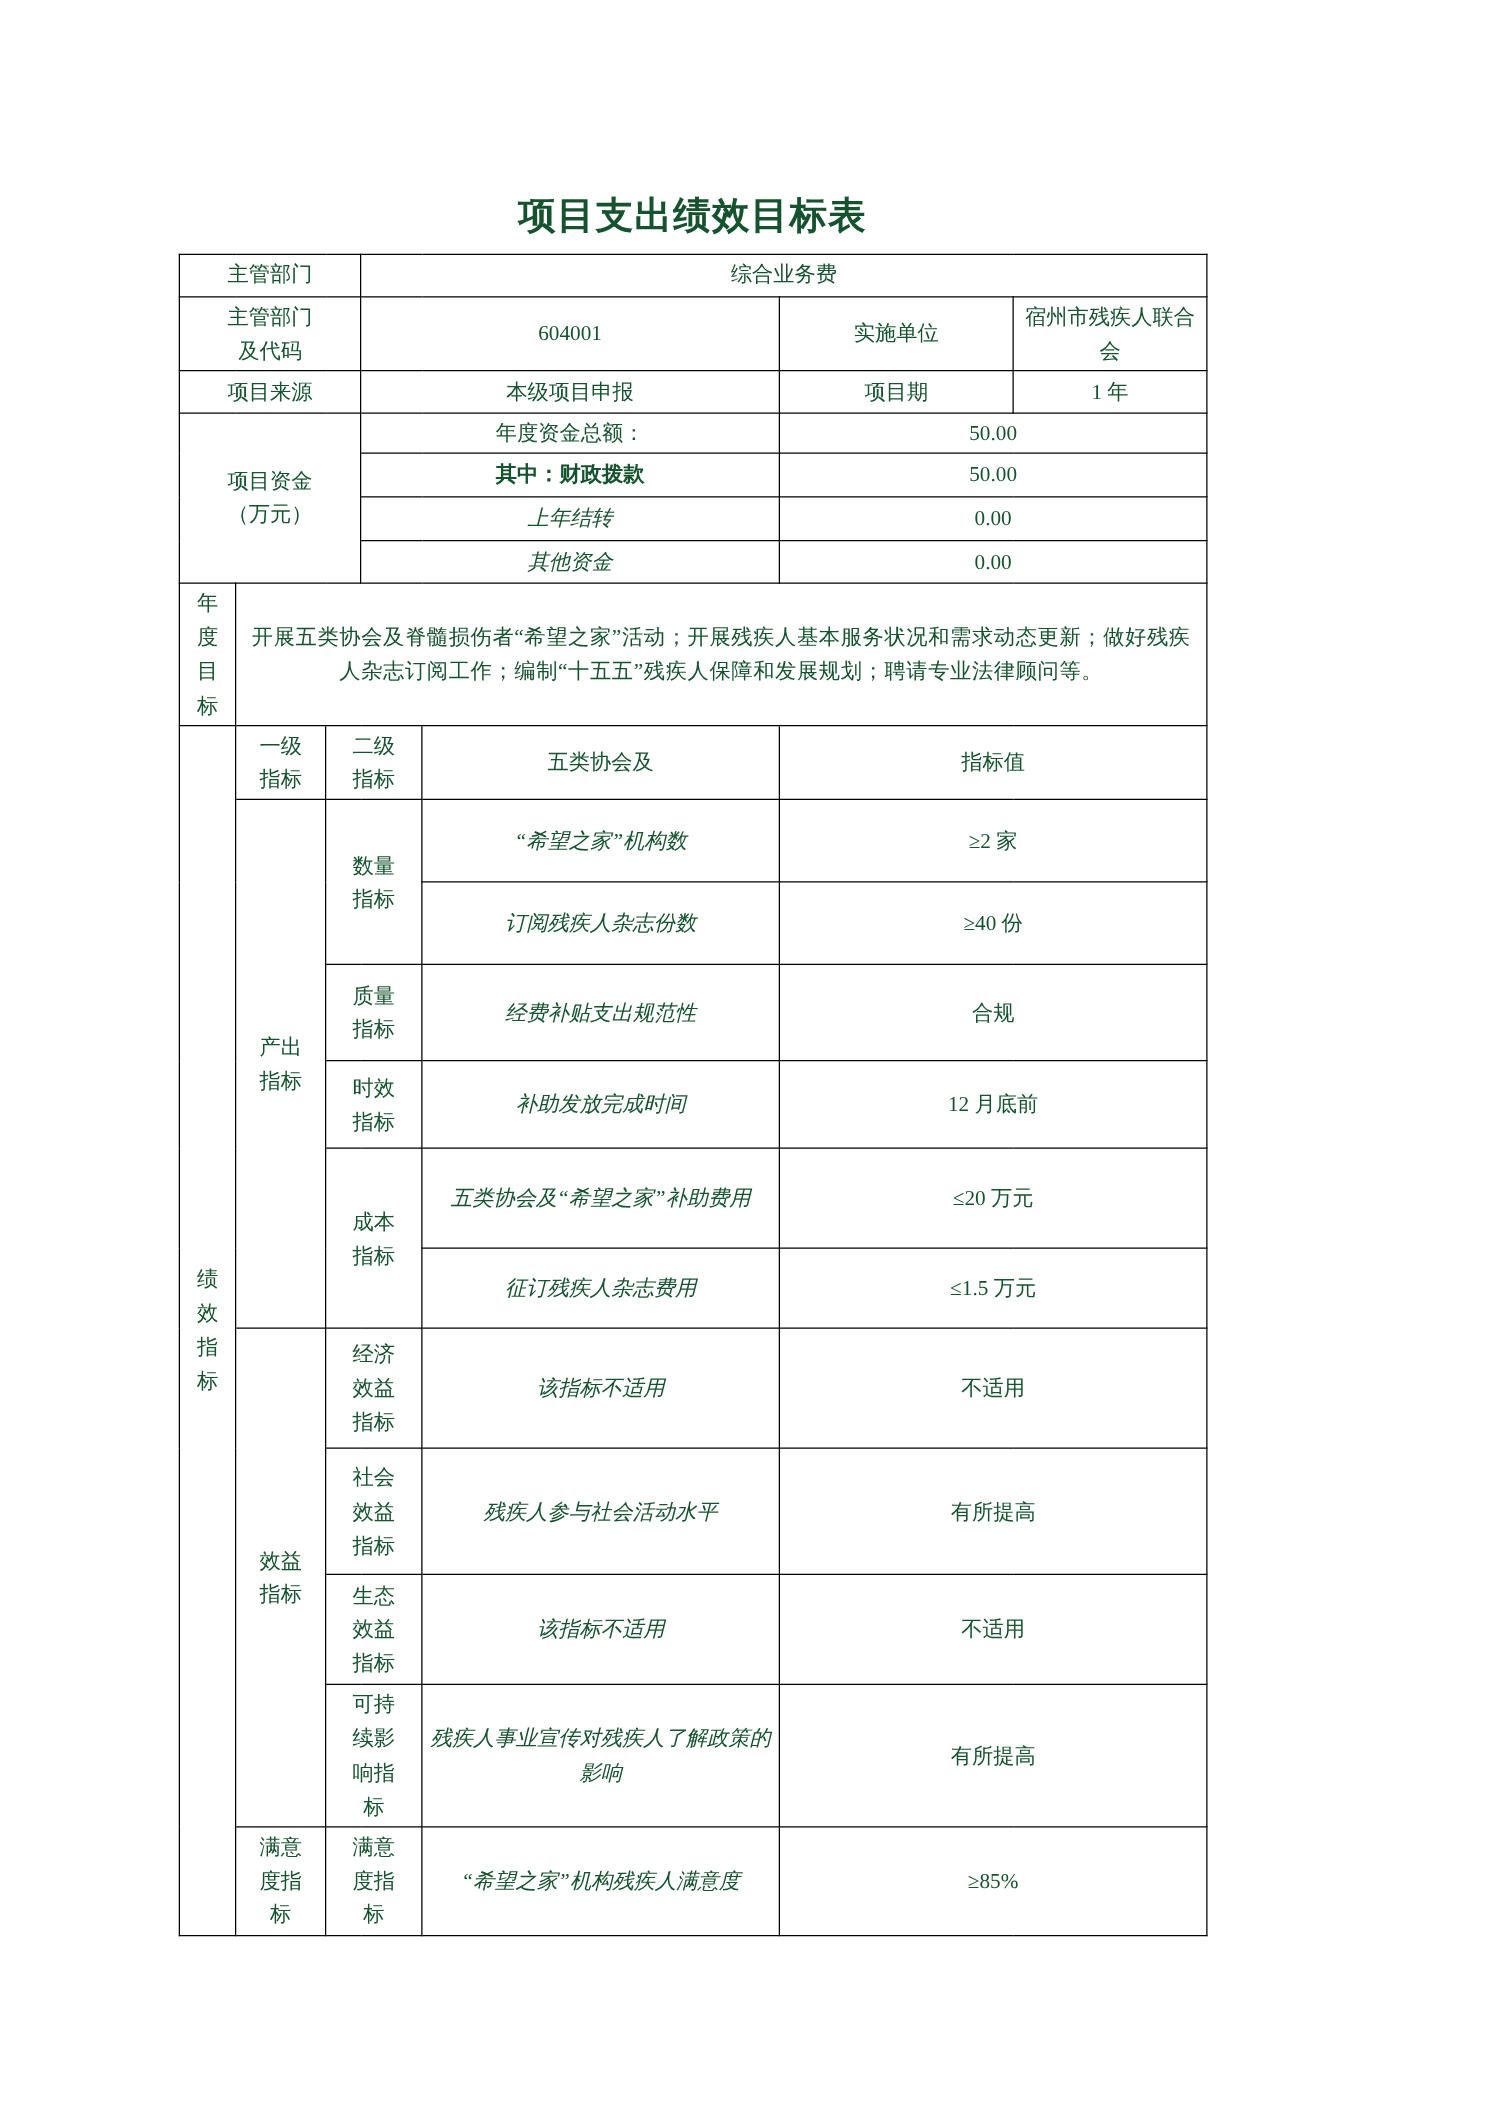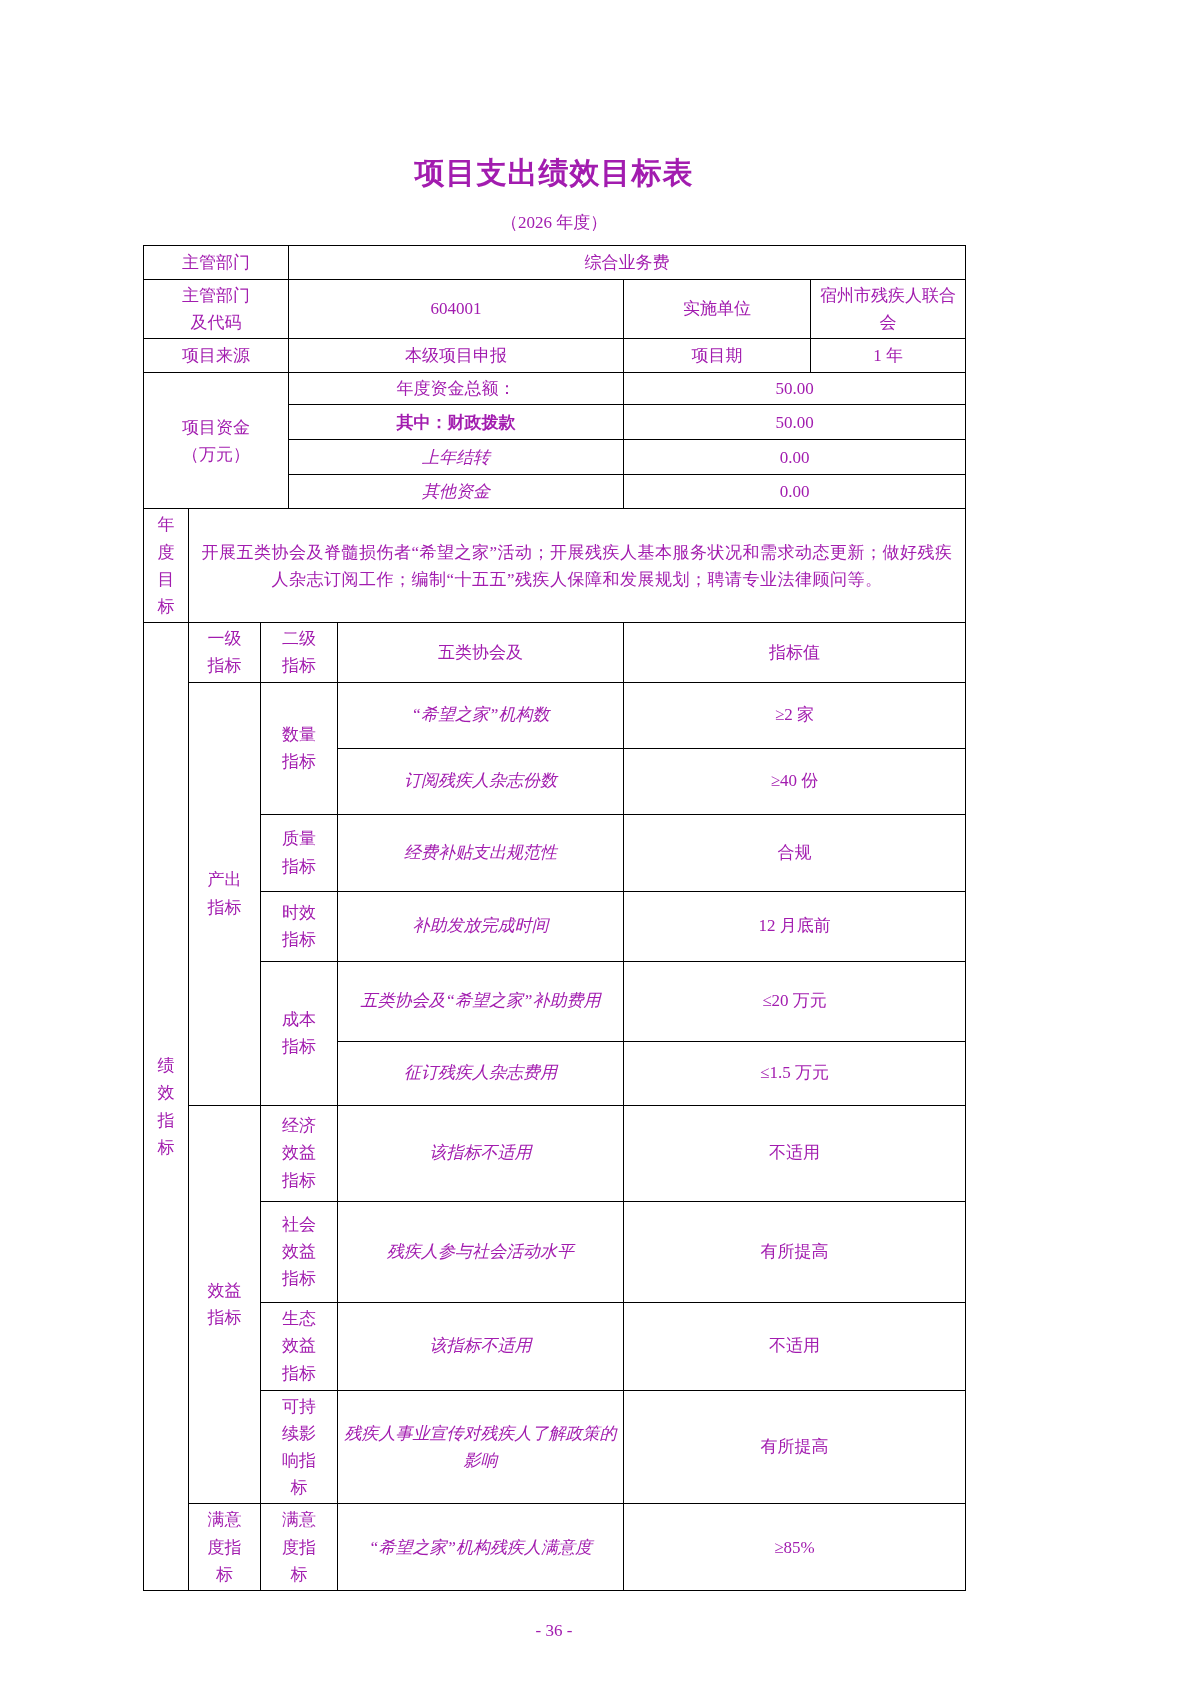--- a/index.html
+++ b/index.html
@@ -1,18 +1,18 @@
 <!DOCTYPE html>
 <html><head>
 <meta charset="utf-8">
 <style>
   html,body{margin:0;padding:0;background:#fff;}
   .page{
     width:1190px;height:1683px;position:relative;background:#ffffff;
-    font-family:"Liberation Serif","DejaVu Serif",serif;color:#a21caf;overflow:hidden;
+    font-family:"Liberation Serif","DejaVu Serif",serif;color:#14532d;overflow:hidden;
   }
   .content{position:absolute;left:143px;top:0;width:822px;}
   .doc-title{
     margin:156px 0 0 0;text-align:center;
     font-family:"Liberation Sans","DejaVu Sans",sans-serif;
     font-size:30px;font-weight:700;letter-spacing:1px;line-height:1.15;
   }
   .doc-subtitle{margin-top:22px;text-align:center;font-size:17px;line-height:1.2;}
   table.main{
     border-collapse:collapse;table-layout:fixed;width:822px;margin-top:12px;
@@ -36,21 +36,20 @@
   td.l3{text-align:left;padding-left:19px;padding-right:14px;line-height:1.95;font-style:italic;}
   .page-footer{margin-top:30px;text-align:center;font-size:17px;}
 </style>
 </head>
 <body>
 
 <div class="page">
   <div class="content">
 
     <h1 class="doc-title">项目支出绩效目标表</h1>
-    <div class="doc-subtitle">（2026 年度）</div>
 
     <table class="main">
       <colgroup>
         <col style="width:45px">
           <col style="width:72px">
           <col style="width:28px">
         <col style="width:49px">
           <col style="width:286px">
           <col style="width:187px">
           <col style="width:155px">
@@ -190,15 +189,14 @@
 标</td>
           <td colspan="2" class="lv2">满意
 度指
 标</td>
           <td class="l3">“希望之家”机构残疾人满意度</td>
           <td colspan="2">≥85%</td>
         </tr>
       </tbody>
     </table>
 
-    <div class="page-footer">- 36 -</div>
   </div>
 </div>
 
 </body></html>

